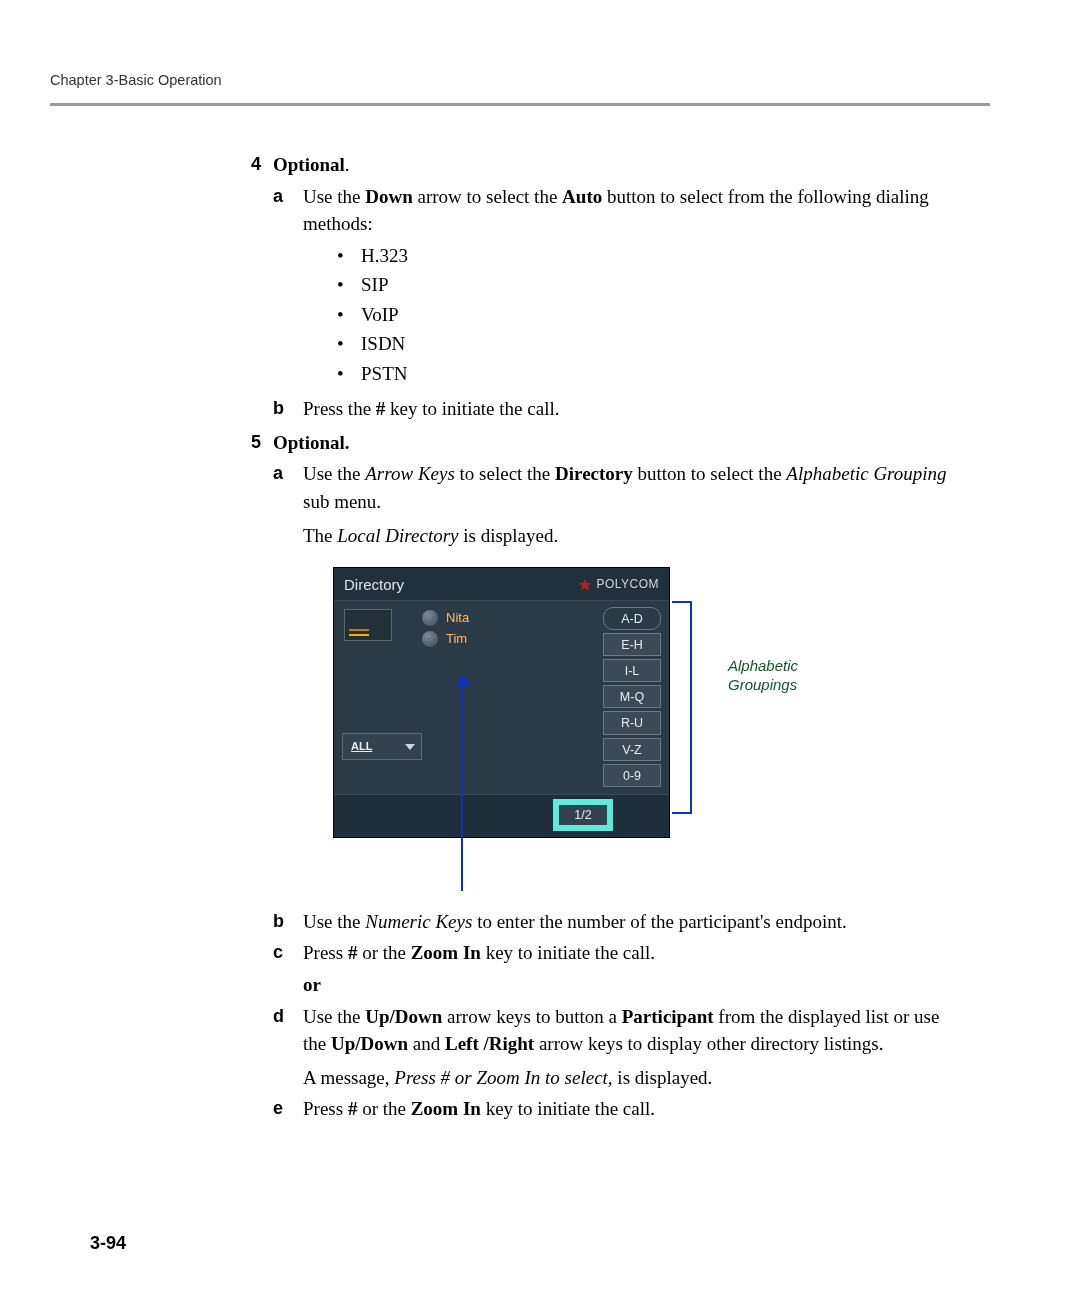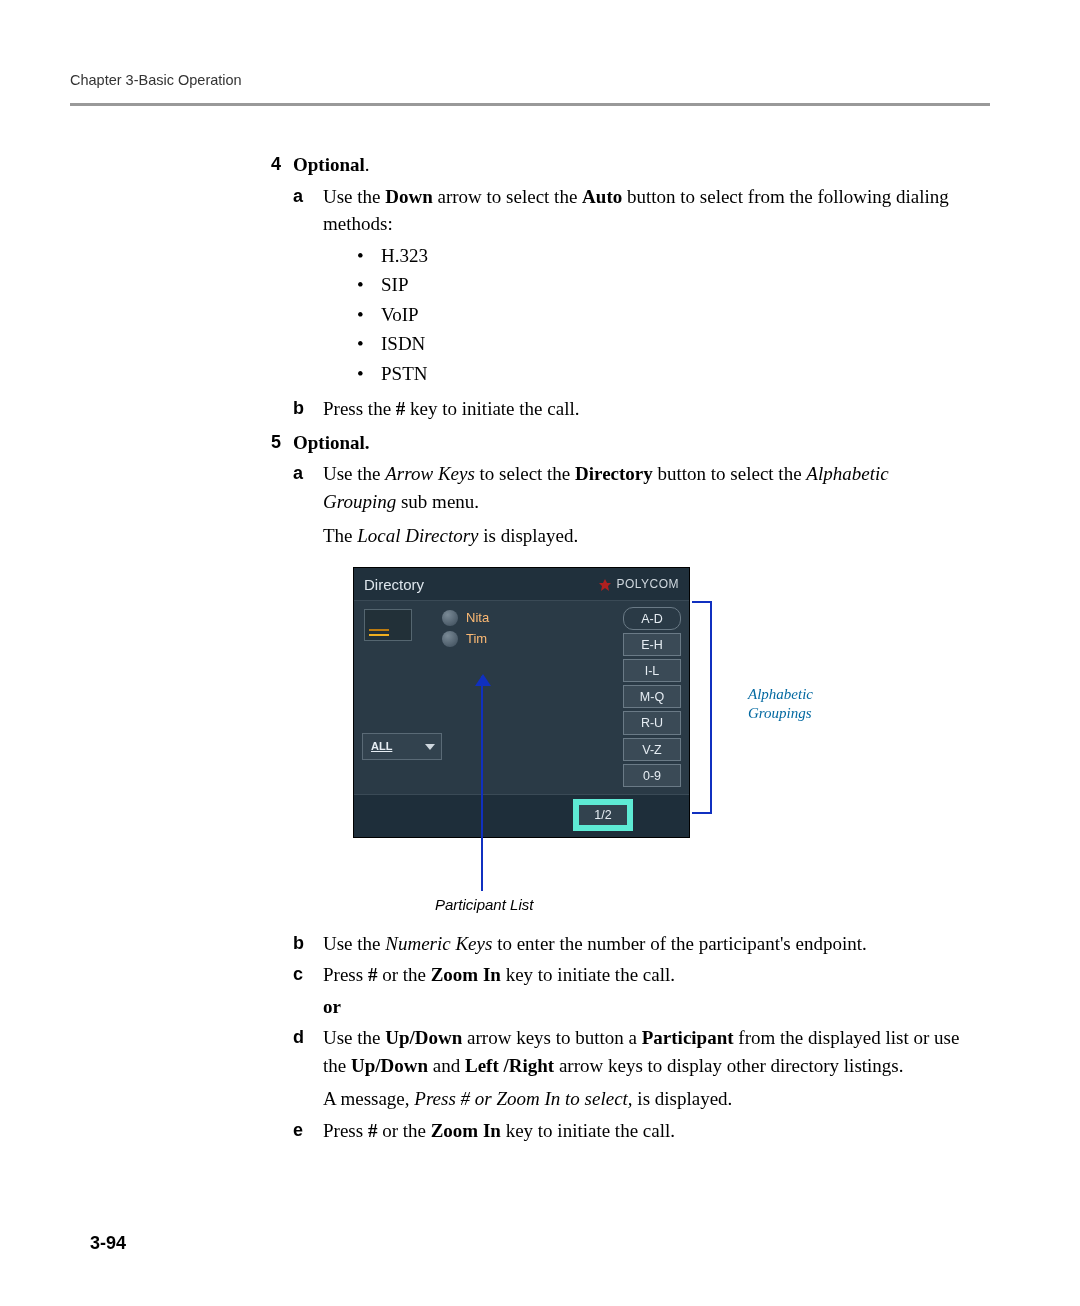--- a/index.html
+++ b/index.html
@@ -8,21 +8,21 @@
     background: #fff;
     font-family: "Book Antiqua", Palatino, "Palatino Linotype", Georgia, serif;
     color: #000;
     font-size: 19px;
     line-height: 1.45;
   }
   .page {
     width: 1080px;
     min-height: 1306px;
     box-sizing: border-box;
-    padding: 70px 90px 50px 70px;
+    padding: 70px 90px 50px 50px;
     position: relative;
   }
   .running-head {
     font-family: Arial, Helvetica, sans-serif;
     font-size: 14.5px;
     color: #333;
   }
   .hr {
     border: none;
     border-top: 3px solid #999;
@@ -219,26 +219,26 @@
 
   .bracket {
     width: 18px;
     align-self: stretch;
     margin: 34px 0 24px 2px;
     border-top: 2px solid #1030c0;
     border-right: 2px solid #1030c0;
     border-bottom: 2px solid #1030c0;
   }
   .ann-right {
-    font-family: Liberation Serif, serif;
+    font-family: Liberation Sans, sans-serif;
     font-style: italic;
     font-size: 15px;
-    color: #0369a1;
+    color: #14532d;
     margin-left: 36px;
-    margin-top: 118px;
+    margin-top: 90px;
     line-height: 1.25;
   }
 
   .arrow-down {
     position: relative;
     height: 50px;
     margin-left: 30px;
     width: 335px;
   }
   .arrow-down .line {
@@ -371,21 +371,20 @@
               <div class="bracket"></div>
               <div class="ann-right">
                 <span>Alphabetic</span><br>
                 <span>Groupings</span>
               </div>
             </div>
             <div class="arrow-down">
               <div class="line"></div>
               <div class="head"></div>
             </div>
-            <div class="caption-below">Participant List</div>
           </div>
         </div>
 
         <div class="sub" style="margin-top:14px">
           <div class="sub-letter">b</div>
           <div class="sub-body">
             <span>Use the </span><span class="i">Numeric Keys</span><span> to enter the number of the participant's endpoint.</span>
           </div>
         </div>
 

